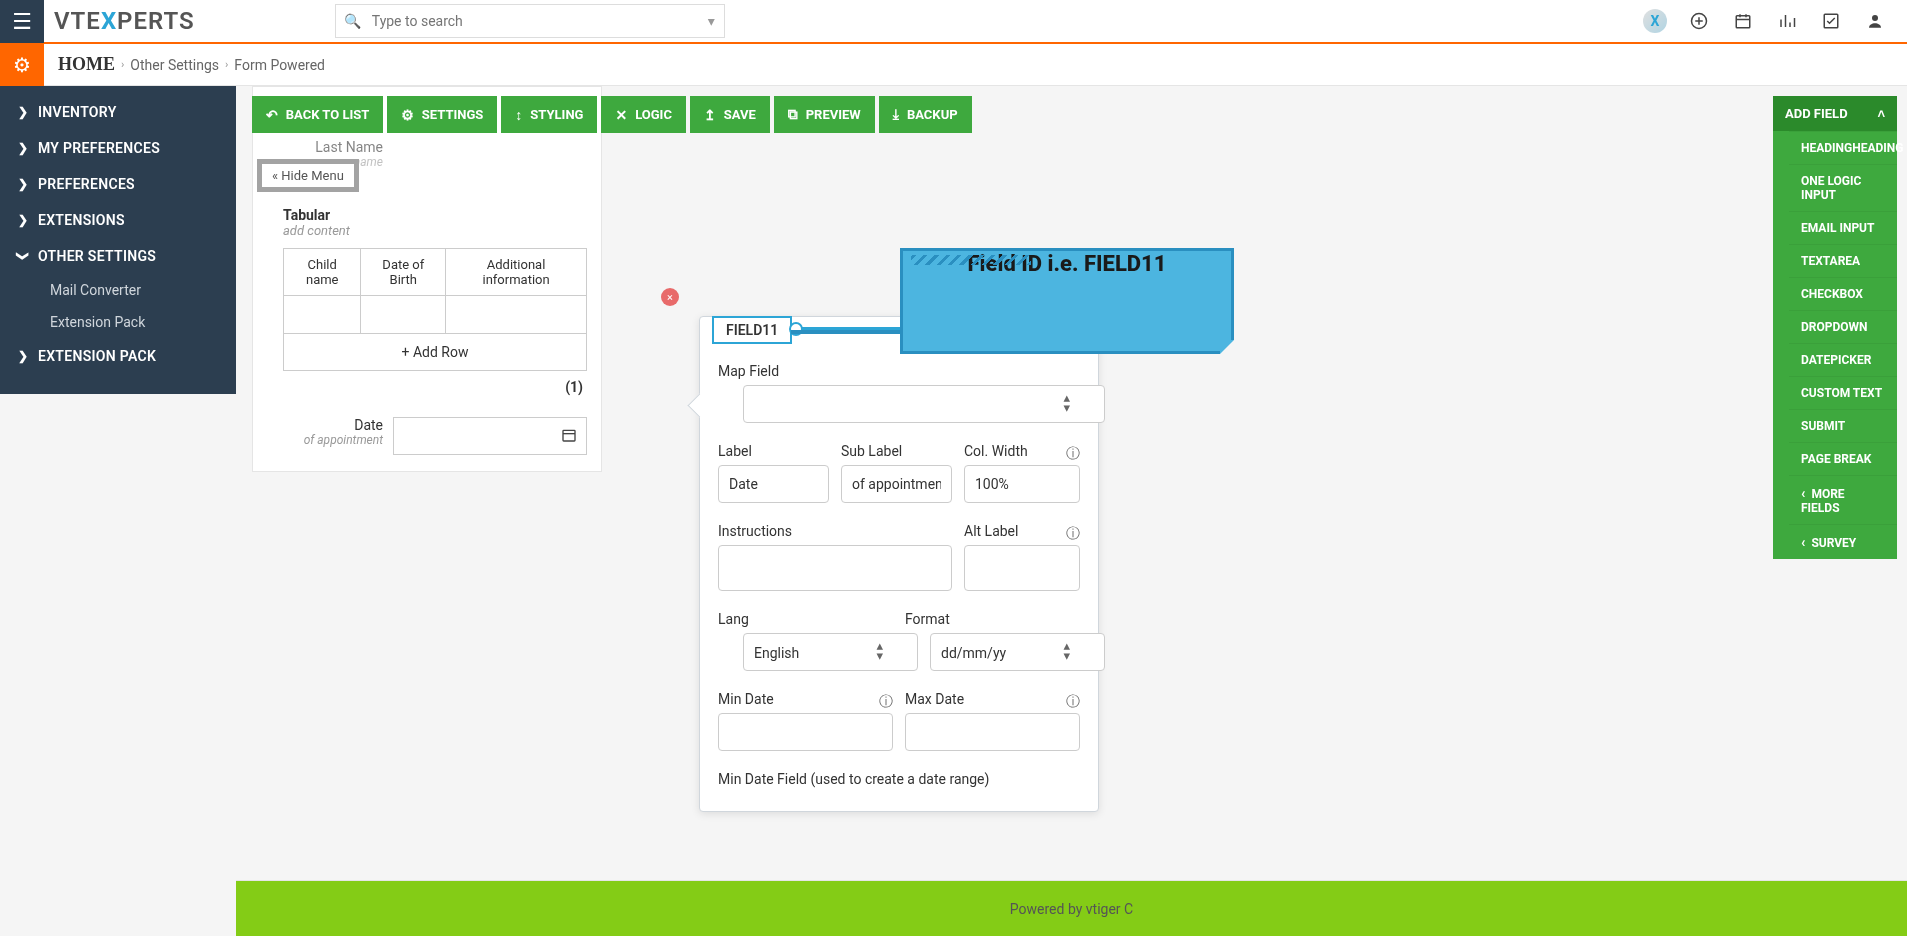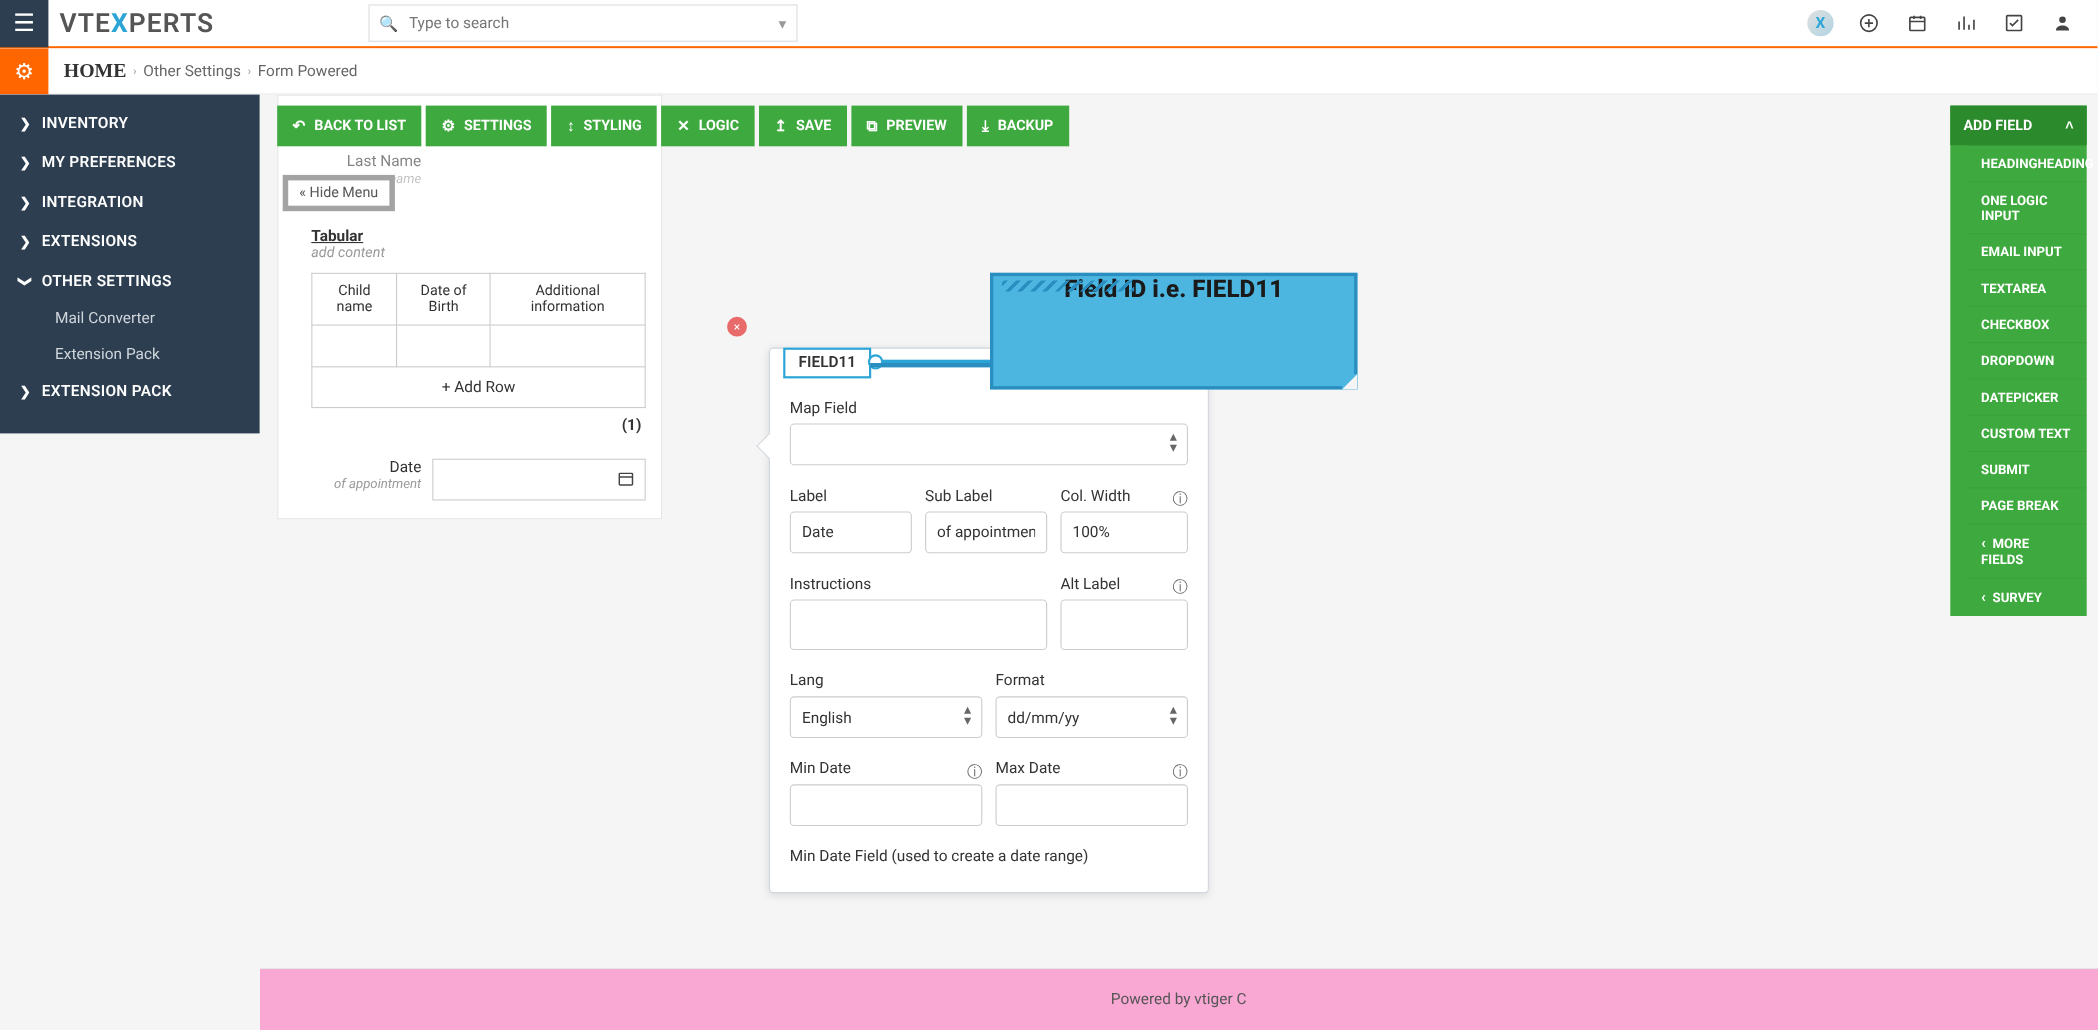--- a/index.html
+++ b/index.html
@@ -44,21 +44,21 @@
 .form-card { position: absolute; top: 0; left: 16px; width: 350px; background: #fff; border: 1px solid #e5e5e5; padding: 62px 14px 16px 14px; z-index: 1; }
 .hide-menu-btn { position: absolute; top: 72px; left: 4px; background: #fff; border: 5px solid #a3a3a3; padding: 4px 10px; font-size: 13px; color: #555; cursor: pointer; z-index: 4; }
 .fc-row { display: flex; align-items: flex-start; margin-bottom: 6px; }
 .fc-label-col { width: 126px; text-align: right; padding-right: 10px; padding-top: 4px; }
 .fc-label { font-size: 14px; color: #333; display: block; }
 .fc-sublabel { font-size: 12px; color: #999; font-style: italic; display: block; }
 .fc-input-col { flex: 1; }
 .fc-input { width: 100%; height: 36px; border: 1px solid #ccc; padding: 0 10px; font-size: 14px; position: relative; }
 
 .tabular-block { margin-top: 36px; padding-left: 16px; }
-.tabular-title { font-size: 14px; font-weight: 700; color: #333; text-decoration: underline; }
+.tabular-title { font-size: 14px; font-weight: 700; color: #333; }
 .tabular-sub { font-size: 13px; color: #999; font-style: italic; }
 .tabular-table { width: 100%; border: 1px solid #ccc; border-collapse: collapse; margin-top: 10px; }
 .tabular-table th, .tabular-table td { border: 1px solid #ccc; padding: 8px 6px; font-size: 13px; color: #333; text-align: center; font-weight: 400; }
 .tabular-table td { height: 38px; }
 .tabular-addrow { text-align: center; padding: 10px; font-size: 14px; color: #333; cursor: pointer; border: 1px solid #ccc; border-top: none; }
 .delete-row { position: absolute; margin-left: 378px; margin-top: -46px; width: 18px; height: 18px; background: #e86a6a; border-radius: 50%; color: #fff; font-size: 11px; display: flex; align-items: center; justify-content: center; cursor: pointer; }
 .row-count { text-align: right; font-weight: 700; font-size: 14px; margin-top: 8px; padding-right: 4px; }
 
 .date-row { margin-top: 22px; display: flex; align-items: flex-start; }
 .date-label-col { width: 126px; text-align: right; padding-right: 10px; }
@@ -68,21 +68,21 @@
 
 
 .field-panel { position: absolute; top: 230px; left: 463px; width: 400px; background: #fff; border: 1px solid #d0d6dc; border-radius: 4px; box-shadow: 0 2px 8px rgba(0,0,0,0.1); z-index: 10; }
 .field-panel::before { content: ""; position: absolute; top: 80px; left: -9px; width: 16px; height: 16px; background: #fff; border-left: 1px solid #d0d6dc; border-bottom: 1px solid #d0d6dc; transform: rotate(45deg); }
 .field-id-badge { position: absolute; top: -1px; left: 12px; background: #fff; border: 2px solid #2ca5d6; padding: 4px 12px; font-size: 14px; font-weight: 600; color: #333; }
 .field-id-connector { position: absolute; top: 10px; left: 90px; width: 120px; height: 4px; background: #2ca5d6; z-index: 9; }
 .field-id-connector::before { content: ""; position: absolute; left: -1px; top: -5px; width: 10px; height: 10px; border: 2px solid #2ca5d6; background: #fff; border-radius: 50%; }
 .field-panel-body { padding: 46px 18px 18px 18px; }
 .panel-label { font-size: 14px; color: #333; display: block; margin-bottom: 6px; }
 .panel-input, .panel-select { width: 100%; height: 38px; border: 1px solid #ccc; border-radius: 4px; padding: 0 10px; font-size: 14px; color: #333; background: #fff; }
-.panel-select { appearance: none; position: relative; }
+.panel-select { appearance: none; position: relative; margin-left: 25px; }
 .select-wrap { position: relative; }
 .select-caret { position: absolute; right: 10px; top: 8px; font-size: 13px; color: #666; pointer-events: none; line-height: 10px; }
 .panel-row { display: flex; gap: 12px; margin-top: 20px; }
 .panel-col { flex: 1; position: relative; }
 .panel-col.sm { flex: 0 0 116px; }
 .info-icon { position: absolute; right: 0; top: 2px; color: #666; font-size: 14px; }
 .panel-textarea { width: 100%; height: 46px; border: 1px solid #ccc; border-radius: 4px; }
 
 
 .callout { position: absolute; top: 162px; left: 664px; width: 334px; height: 106px; background: #4cb5e0; border: 3px solid #2a8fc0; display: flex; align-items: flex-start; justify-content: center; z-index: 20; }
@@ -92,21 +92,21 @@
 .callout-line { position: absolute; top: 244px; left: 555px; width: 112px; height: 4px; background: #2a8fc0; z-index: 19; }
 .callout-line::after { content:""; position:absolute; right:-2px; top:-35px; width:4px; height:36px; background:#2a8fc0; }
 
 
 .addfield-panel { position: absolute; top: 10px; right: 10px; width: 124px; background: #3ea93e; color: #fff; z-index: 6; }
 .af-header { background: #2b8a2b; padding: 10px 12px; font-size: 13px; font-weight: 700; display: flex; align-items: center; justify-content: space-between; cursor: pointer; }
 .af-item { padding: 9px 12px; font-size: 12px; font-weight: 700; cursor: pointer; border-top: 1px solid rgba(0,0,0,0.05); margin-left: 16px; }
 .af-item.with-caret::before { content: "‹"; margin-right: 6px; font-size: 14px; font-weight: 700; }
 
 
-.footer { position: fixed; bottom: 0; left: 236px; right: 0; height: 56px; background: #f9a8d4; border-top: 1px solid #e5e5e5; display: flex; align-items: center; justify-content: center; font-size: 14px; color: #555; z-index: 0; }
+.footer { position: fixed; bottom: 0; left: 236px; right: 0; height: 56px; background: #84cc16; border-top: 1px solid #e5e5e5; display: flex; align-items: center; justify-content: center; font-size: 14px; color: #555; z-index: 0; }
 </style>
 </head>
 <body>
 
 <div class="header">
   <div class="hamburger-btn">
     <span>☰</span>
   </div>
   <div class="logo">
     <span class="logo-text">
@@ -175,21 +175,21 @@
   <div class="sidebar-item">
     <span class="caret">❯</span>
     <span>INVENTORY</span>
   </div>
   <div class="sidebar-item">
     <span class="caret">❯</span>
     <span>MY PREFERENCES</span>
   </div>
   <div class="sidebar-item">
     <span class="caret">❯</span>
-    <span>INTEGRATION</span>
+    <span>PREFERENCES</span>
   </div>
   <div class="sidebar-item">
     <span class="caret">❯</span>
     <span>EXTENSIONS</span>
   </div>
   <div class="sidebar-item">
     <span class="caret" style="transform:rotate(90deg)">❯</span>
     <span>OTHER SETTINGS</span>
   </div>
   <div class="sidebar-sub">Mail Converter</div>

